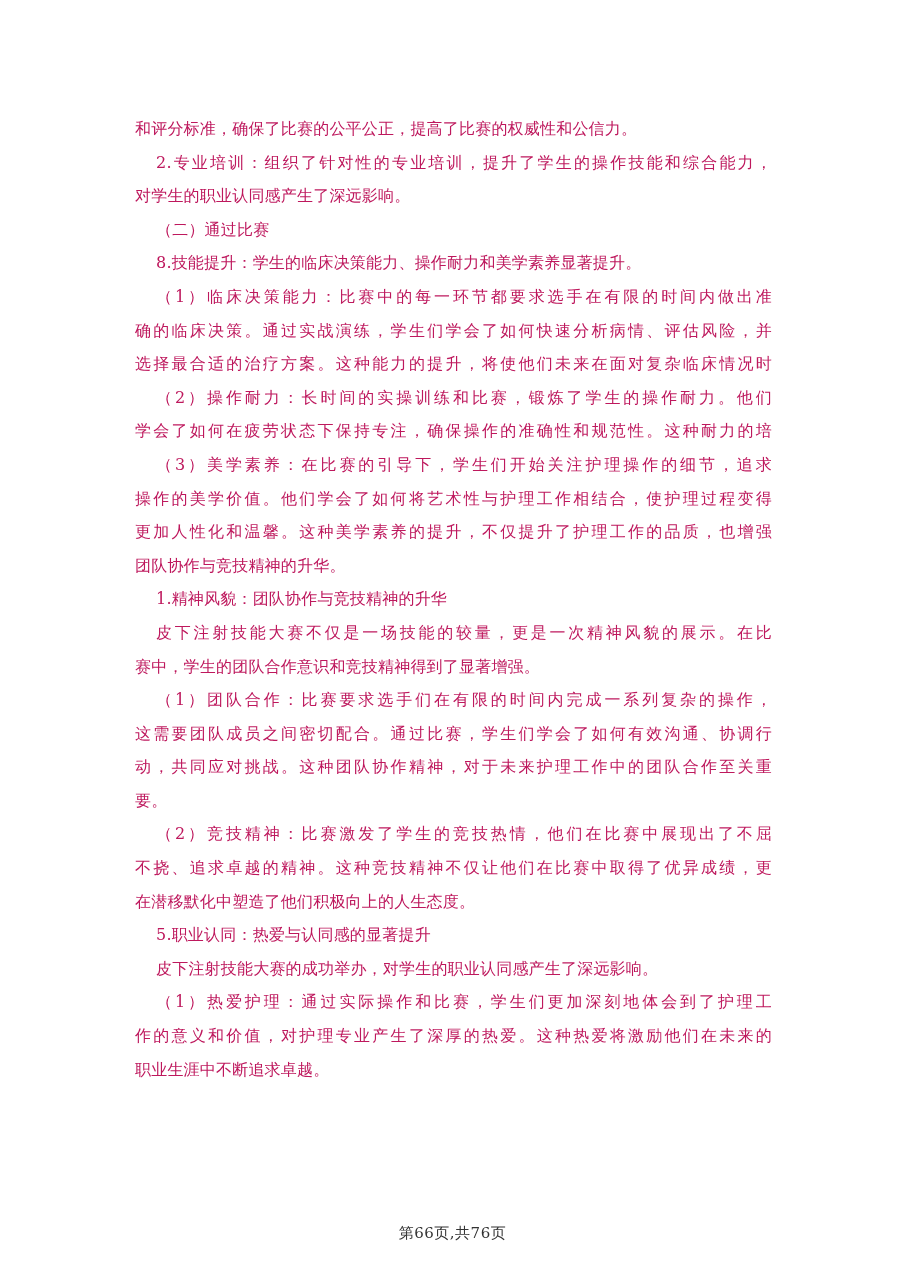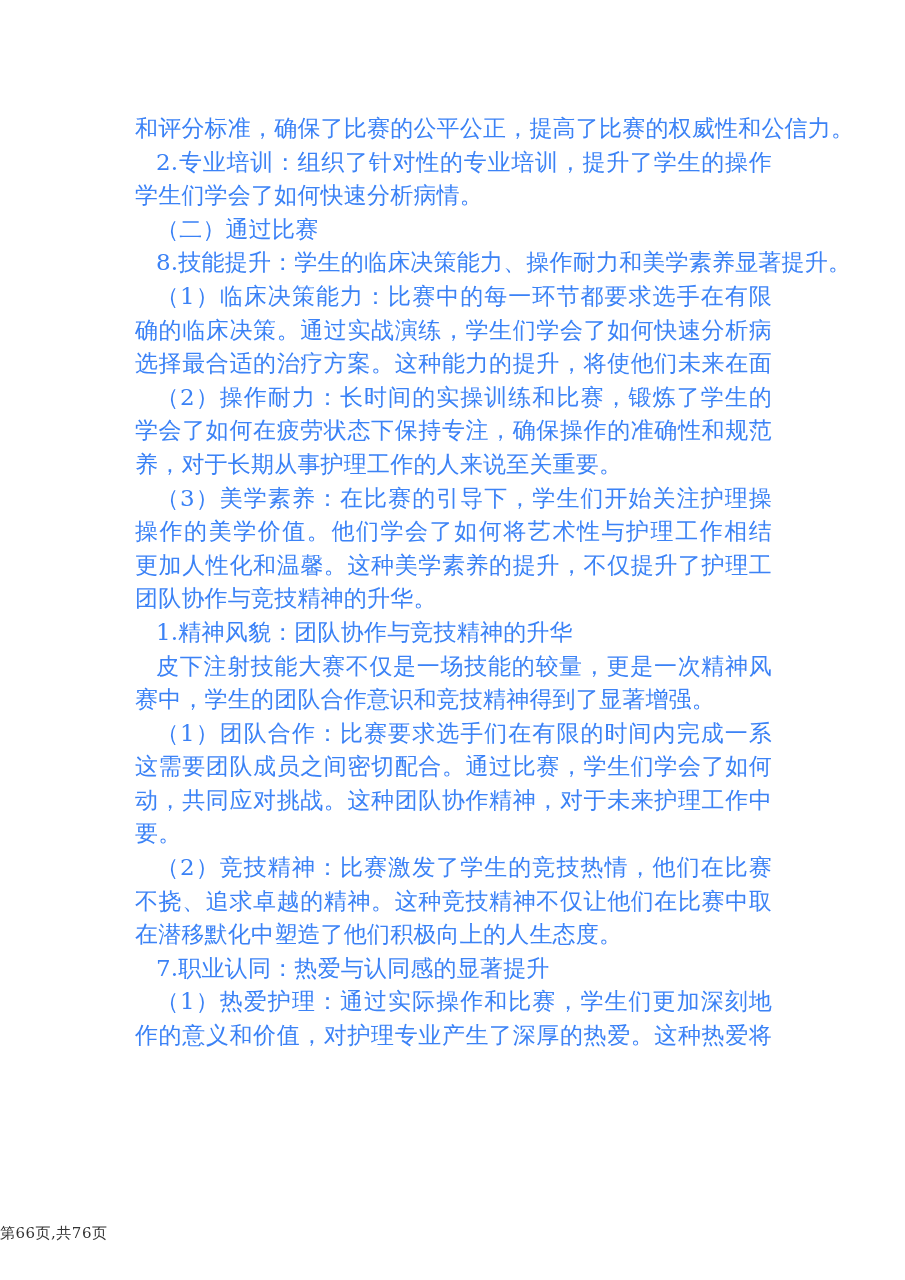--- a/index.html
+++ b/index.html
@@ -18,74 +18,76 @@
   .content {
     position: absolute;
     left: 135px;
     top: 112px;
     width: 637px;
     color: #2e2e2e;
   }
   .line {
     height: 33.6px;
     line-height: 33.6px;
-    font-size: 23px;
+    font-size: 16px;
     white-space: nowrap;
     letter-spacing: 0.2px;
-    color: #3b82f6;
+    color: #be185d;
   }
   .line.indent {
     text-indent: 21px;
   }
   .line.justify {
     white-space: normal;
     text-align: justify;
     text-align-last: justify;
     overflow: hidden;
   }
   .footer {
     position: absolute;
     left: 0;
     top: 1224px;
     width: 100%;
+    text-align: center;
     font-size: 15px;
     color: #333333;
     letter-spacing: 0.5px;
   }
 </style>
 </head>
 <body>
 
 <div class="page">
   <div class="content">
       <div class="line">和评分标准，确保了比赛的公平公正，提高了比赛的权威性和公信力。</div>
       <div class="line indent justify">2.专业培训：组织了针对性的专业培训，提升了学生的操作技能和综合能力，</div>
-      <div class="line">学生们学会了如何快速分析病情。</div>
+      <div class="line">对学生的职业认同感产生了深远影响。</div>
       <div class="line indent">（二）通过比赛</div>
       <div class="line indent">8.技能提升：学生的临床决策能力、操作耐力和美学素养显著提升。</div>
       <div class="line indent justify">（1）临床决策能力：比赛中的每一环节都要求选手在有限的时间内做出准</div>
       <div class="line justify">确的临床决策。通过实战演练，学生们学会了如何快速分析病情、评估风险，并</div>
       <div class="line justify">选择最合适的治疗方案。这种能力的提升，将使他们未来在面对复杂临床情况时</div>
       <div class="line indent justify">（2）操作耐力：长时间的实操训练和比赛，锻炼了学生的操作耐力。他们</div>
       <div class="line justify">学会了如何在疲劳状态下保持专注，确保操作的准确性和规范性。这种耐力的培</div>
-      <div class="line">养，对于长期从事护理工作的人来说至关重要。</div>
       <div class="line indent justify">（3）美学素养：在比赛的引导下，学生们开始关注护理操作的细节，追求</div>
       <div class="line justify">操作的美学价值。他们学会了如何将艺术性与护理工作相结合，使护理过程变得</div>
       <div class="line justify">更加人性化和温馨。这种美学素养的提升，不仅提升了护理工作的品质，也增强</div>
       <div class="line">团队协作与竞技精神的升华。</div>
       <div class="line indent">1.精神风貌：团队协作与竞技精神的升华</div>
       <div class="line indent justify">皮下注射技能大赛不仅是一场技能的较量，更是一次精神风貌的展示。在比</div>
       <div class="line">赛中，学生的团队合作意识和竞技精神得到了显著增强。</div>
       <div class="line indent justify">（1）团队合作：比赛要求选手们在有限的时间内完成一系列复杂的操作，</div>
       <div class="line justify">这需要团队成员之间密切配合。通过比赛，学生们学会了如何有效沟通、协调行</div>
       <div class="line justify">动，共同应对挑战。这种团队协作精神，对于未来护理工作中的团队合作至关重</div>
       <div class="line">要。</div>
       <div class="line indent justify">（2）竞技精神：比赛激发了学生的竞技热情，他们在比赛中展现出了不屈</div>
       <div class="line justify">不挠、追求卓越的精神。这种竞技精神不仅让他们在比赛中取得了优异成绩，更</div>
       <div class="line">在潜移默化中塑造了他们积极向上的人生态度。</div>
-      <div class="line indent">7.职业认同：热爱与认同感的显著提升</div>
+      <div class="line indent">5.职业认同：热爱与认同感的显著提升</div>
+      <div class="line indent">皮下注射技能大赛的成功举办，对学生的职业认同感产生了深远影响。</div>
       <div class="line indent justify">（1）热爱护理：通过实际操作和比赛，学生们更加深刻地体会到了护理工</div>
       <div class="line justify">作的意义和价值，对护理专业产生了深厚的热爱。这种热爱将激励他们在未来的</div>
+      <div class="line">职业生涯中不断追求卓越。</div>
     </div>
   <div class="footer">
     <span>第66页,共76页</span>
   </div>
 </div>
 
 </body></html>

